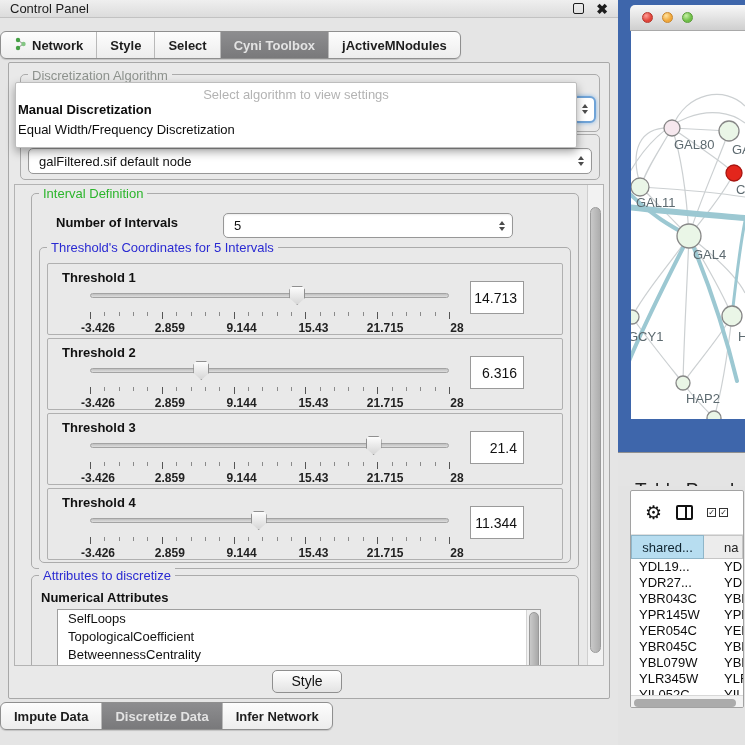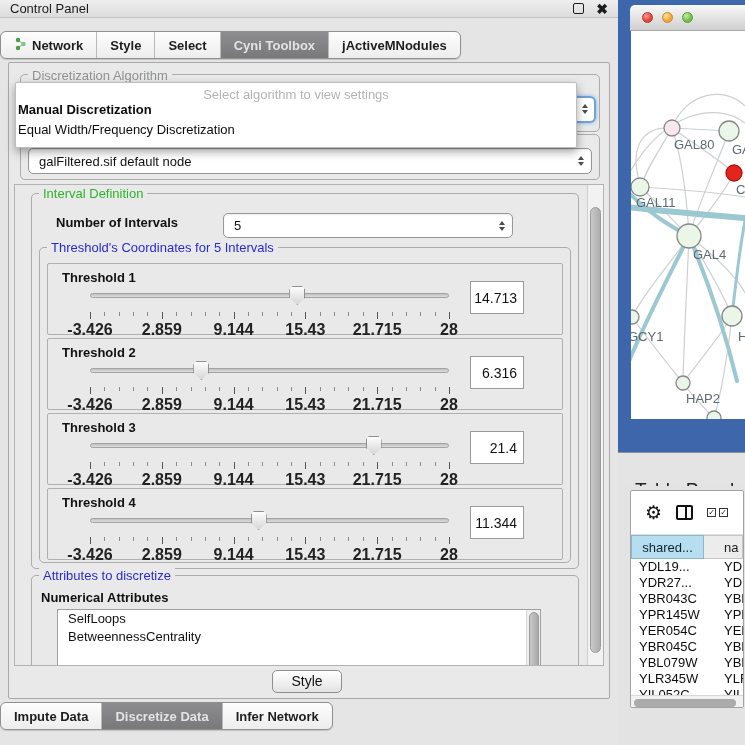--- a/index.html
+++ b/index.html
@@ -78,21 +78,21 @@
   .thr-label { position:absolute; left:14px; top:6px; font-size:13px; font-weight:bold; color:#111; }
   .slider-zone { position:absolute; left:42px; top:22px; width:359px; height:44px; }
   .track { position:absolute; left:0; top:7px; width:359px; height:5px; border-radius:3px;
            background:linear-gradient(#bfbfbf,#dedede); border:1px solid #a3a3a3; }
   .thumb { position:absolute; top:0; width:16px; height:19px;
            background:linear-gradient(#fdfdfd,#d6d6d6); border:1px solid #8f8f8f;
            clip-path:polygon(50% 100%, 0 62%, 0 20%, 20% 0, 80% 0, 100% 20%, 100% 62%); }
   .tick { position:absolute; top:26px; width:1px; background:#8a8a8a; }
   .tick.major { height:7px; background:#555; }
   .tick.minor { height:4px; }
-  .ticklabel { position:absolute; top:35px; transform:translateX(-50%); font-size:16px; font-weight:bold; color:#222; white-space:nowrap; }
+  .ticklabel { position:absolute; top:35px; transform:translateX(-50%); font-size:12px; font-weight:bold; color:#222; white-space:nowrap;margin-left:8px; }
   .value-box { position:absolute; left:422px; top:17px; width:54px; height:33px; background:#fff;
                border:1px solid #9a9a9a; font-size:14px; color:#111; text-align:right;
                padding:8px 6px 0 0; }
 
   
   #attr-list { position:absolute; left:42px; top:424px; width:484px; height:80px; background:#fff;
                border:1px solid #9f9f9f; overflow:hidden; }
   .attr-item { height:18px; font-size:13px; color:#111; padding-left:10px; line-height:18px; white-space:nowrap; }
   #attr-scroll { position:absolute; right:0; top:0; width:14px; height:80px; background:#f0f0f0; border-left:1px solid #d5d5d5; }
   #attr-thumb { position:absolute; right:1.5px; top:2px; width:10px; height:74px;
@@ -380,20 +380,21 @@
             <div class="value-box">11.344</div>
           </div>
         </div>
 
       <div class="group" style="left:16px; top:390px; width:548px; height:150px;"></div>
       <div class="group-title gt-blue" style="left:24px; top:383px;">Attributes to discretize</div>
       <div class="bold-label" style="left:26px; top:405px;">Numerical Attributes</div>
       <div id="attr-list">
         <div id="attr-items">
             <div class="attr-item">SelfLoops</div>
+            <div class="attr-item">TopologicalCoefficient</div>
             <div class="attr-item">BetweennessCentrality</div>
           </div>
         <div id="attr-scroll">
           <div id="attr-thumb"></div>
         </div>
       </div>
 
       <div id="vscroll-track">
         <div id="vscroll-thumb"></div>
       </div>

